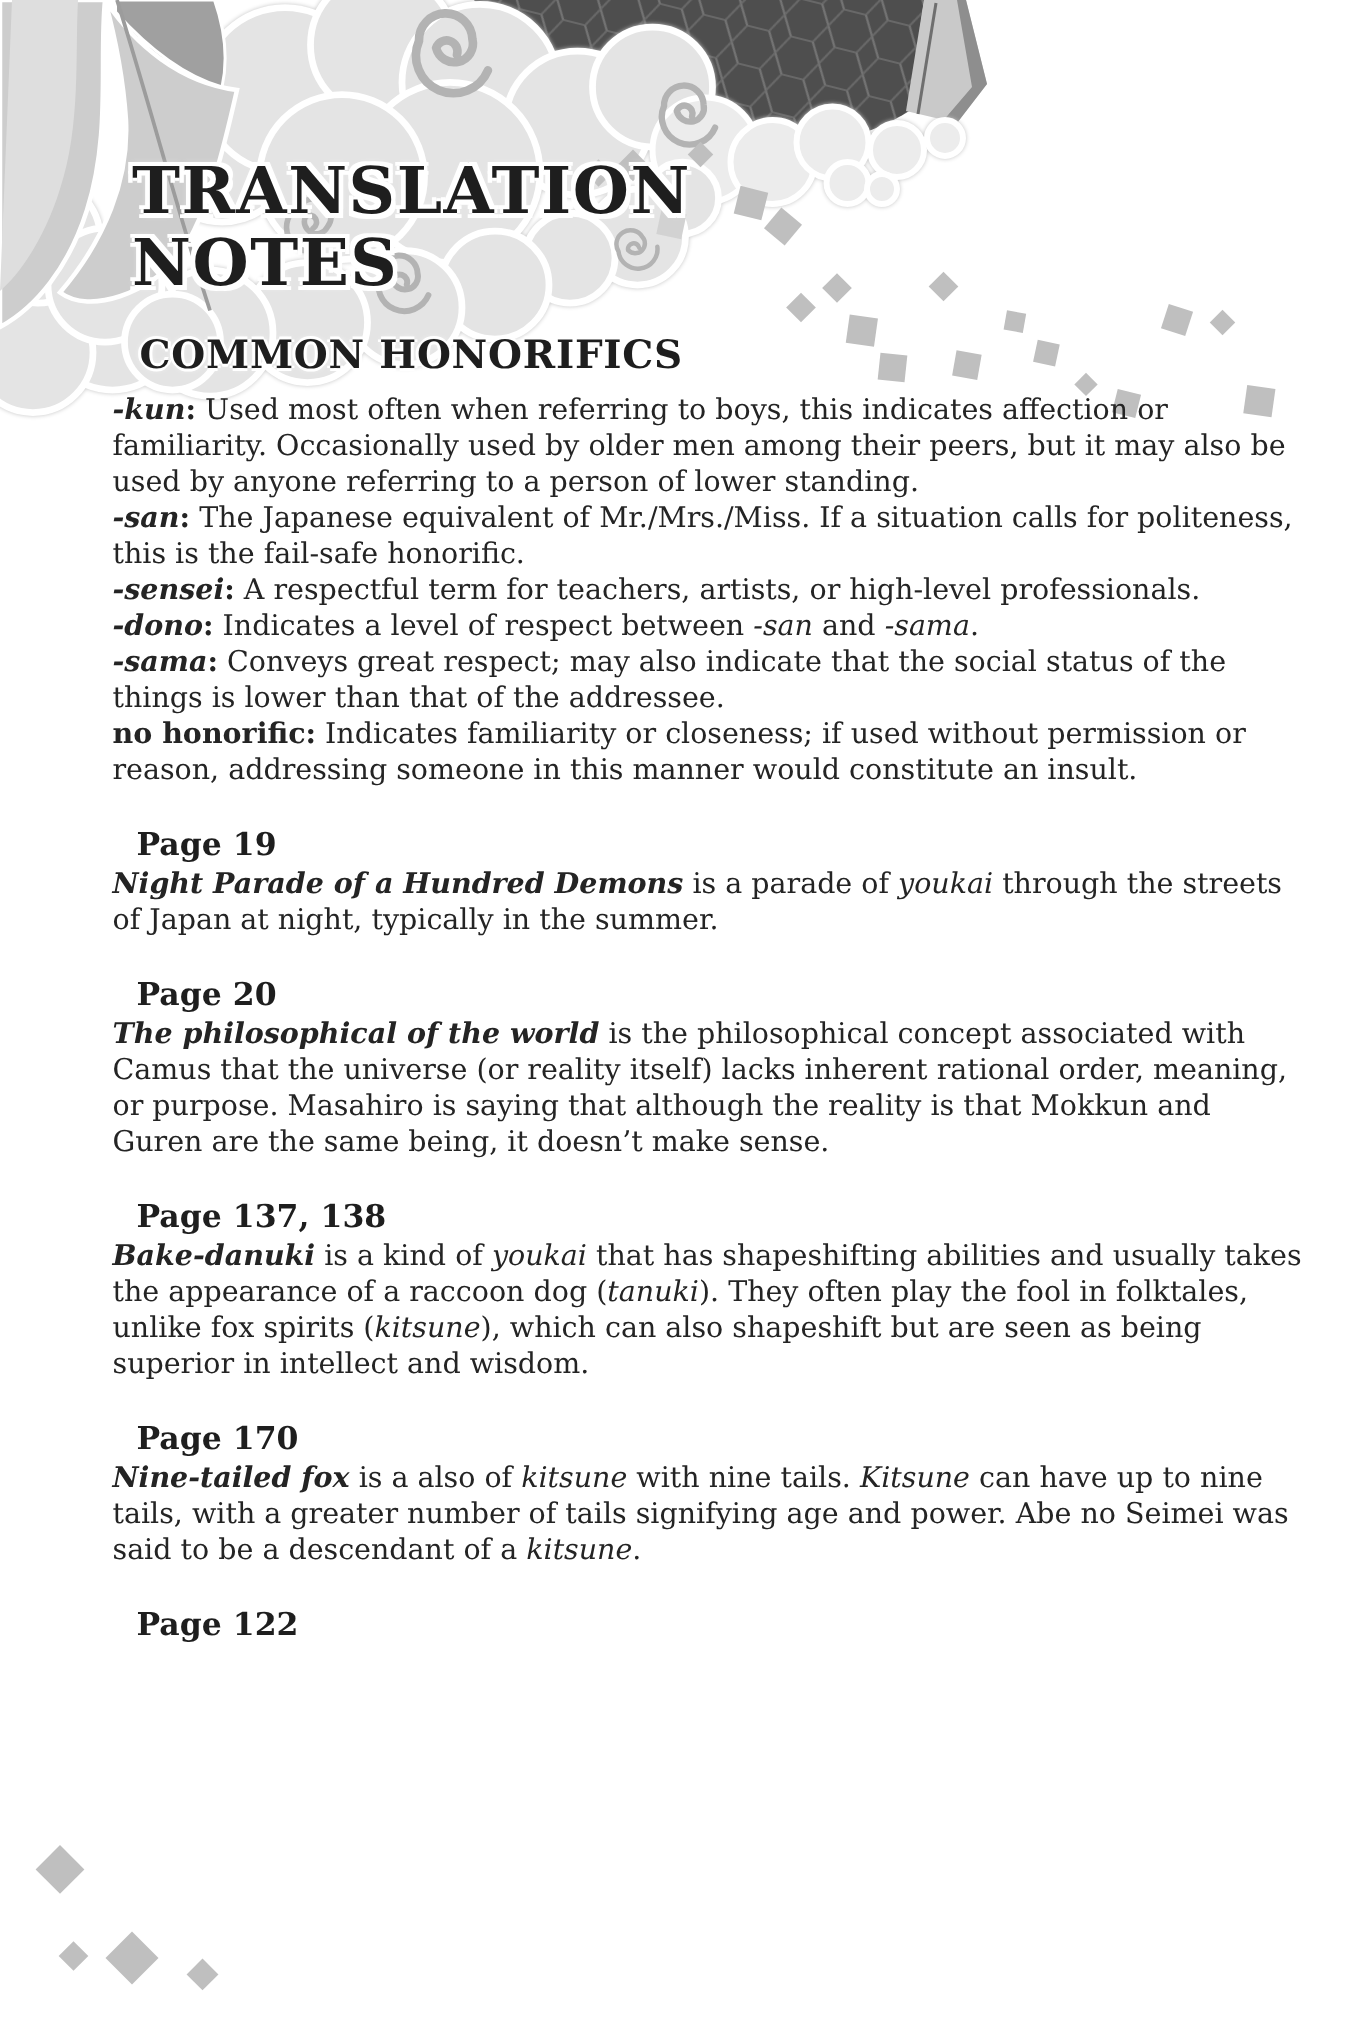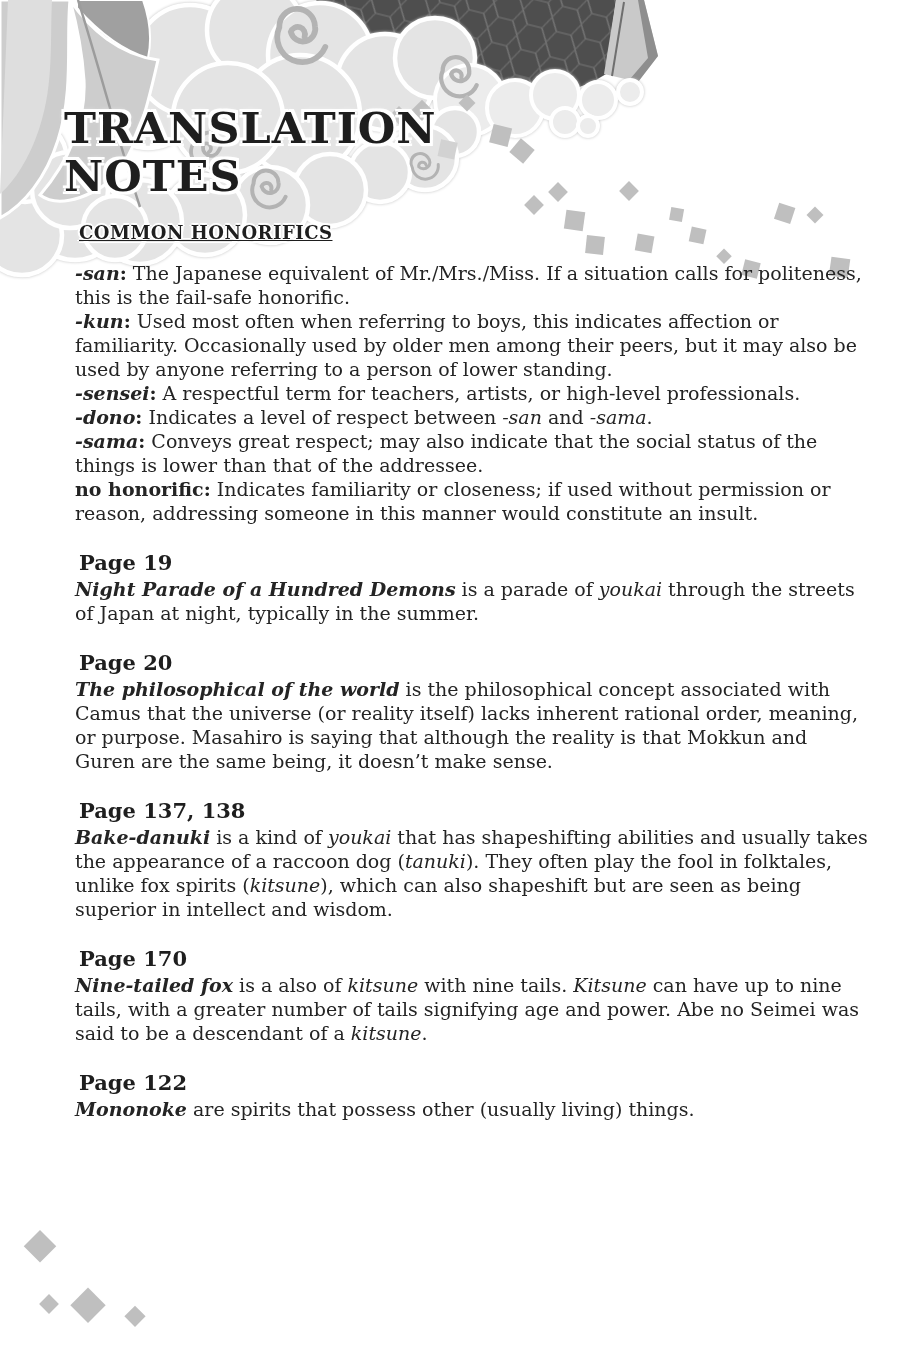--- a/index.html
+++ b/index.html
@@ -41,47 +41,46 @@
   .band-dark{fill:var(--bundle-band-dark);}
   .fig{fill:var(--figure);stroke:#ffffff;stroke-width:3;}
   .fig-light{fill:var(--figure-light);stroke:none;}
   .fig-dark{fill:var(--figure-dark);stroke:#ffffff;stroke-width:2;}
   .fig-line{fill:none;stroke:#9c9c9c;stroke-width:2.5;}
   .cfD{fill:var(--confetti);}
   .cfL{fill:var(--confetti-light);}
 
   
   .title-block{
-    position:absolute;left:64px;top:104px;
+    position:absolute;left:88px;top:104px;
     font-weight:bold;
     font-size:43px;line-height:48px;
     letter-spacing:1px;
     color:var(--ink);
     text-shadow:
       2px 0 0 #fff,-2px 0 0 #fff,0 2px 0 #fff,0 -2px 0 #fff,
       3px 3px 0 #fff,-3px 3px 0 #fff,3px -3px 0 #fff,-3px -3px 0 #fff,
       0 0 6px #fff;
   }
   .section-heading{
-    position:absolute;left:79px;top:222px;
-    font-weight:bold;font-size:18px;letter-spacing:.5px;
+    position:absolute;left:93px;top:222px;
+    font-weight:bold;font-size:26px;letter-spacing:.5px;
     text-shadow:2px 0 0 #fff,-2px 0 0 #fff,0 2px 0 #fff,0 -2px 0 #fff,0 0 5px #fff;
-    text-decoration:underline;
   }
   
   .content{
     position:absolute;left:75px;top:261px;width:794px;
     font-size:19px;line-height:24px;color:#242424;
   }
   .content p{margin:0;}
   .s-bi{font-weight:bold;font-style:italic;}
   .s-i{font-style:italic;}
   .s-b{font-weight:bold;}
   .note{margin-top:26px;}
-  .note h3{font-size:21px;line-height:24px;font-weight:bold;margin:0 0 2px 4px;color:var(--ink);}
+  .note h3{font-size:21px;line-height:24px;font-weight:bold;margin:0 0 2px 16px;color:var(--ink);}
 </style>
 </head>
 <body>
 
 <svg class="header-art" width="900" height="300" viewBox="0 0 900 300" aria-hidden="true">
   <defs>
     <pattern id="hexp" width="30" height="26" patternUnits="userSpaceOnUse" patternTransform="rotate(14)">
       <path d="M7.5,0 L22.5,0 L30,13 L22.5,26 L7.5,26 L0,13 Z" class="bundle-pat"></path>
       <path d="M22.5,0 L30,13 M0,13 L7.5,26" class="bundle-pat"></path>
     </pattern>
@@ -175,22 +174,22 @@
 
 <div class="title-block">
   <div>TRANSLATION</div>
   <div>NOTES</div>
 </div>
 
 <div class="section-heading">COMMON HONORIFICS</div>
 
 <div class="content">
   <div>
+    <p><span class="s-bi">-kun</span><span class="s-b">:</span><span> Used most often when referring to boys, this indicates affection or familiarity. Occasionally used by older men among their peers, but it may also be used by anyone referring to a person of lower standing.</span></p>
     <p><span class="s-bi">-san</span><span class="s-b">:</span><span> The Japanese equivalent of Mr./Mrs./Miss. If a situation calls for politeness, this is the fail-safe honorific.</span></p>
-    <p><span class="s-bi">-kun</span><span class="s-b">:</span><span> Used most often when referring to boys, this indicates affection or familiarity. Occasionally used by older men among their peers, but it may also be used by anyone referring to a person of lower standing.</span></p>
     <p><span class="s-bi">-sensei</span><span class="s-b">:</span><span> A respectful term for teachers, artists, or high-level professionals.</span></p>
     <p><span class="s-bi">-dono</span><span class="s-b">:</span><span> Indicates a level of respect between </span><span class="s-i">-san</span><span> and </span><span class="s-i">-sama</span><span>.</span></p>
     <p><span class="s-bi">-sama</span><span class="s-b">:</span><span> Conveys great respect; may also indicate that the social status of the things is lower than that of the addressee.</span></p>
     <p><span class="s-b">no honorific:</span><span> Indicates familiarity or closeness; if used without permission or reason, addressing someone in this manner would constitute an insult.</span></p>
   </div>
 
   <section class="note">
     <h3>Page 19</h3>
     <p><span class="s-bi">Night Parade of a Hundred Demons</span><span> is a parade of </span><span class="s-i">youkai</span><span> through the streets of Japan at night, typically in the summer.</span></p>
   </section>
@@ -206,15 +205,14 @@
     <p><span class="s-bi">Bake-danuki</span><span> is a kind of </span><span class="s-i">youkai</span><span> that has shapeshifting abilities and usually takes the appearance of a raccoon dog (</span><span class="s-i">tanuki</span><span>). They often play the fool in folktales, unlike fox spirits (</span><span class="s-i">kitsune</span><span>), which can also shapeshift but are seen as being superior in intellect and wisdom.</span></p>
   </section>
 
   <section class="note">
     <h3>Page 170</h3>
     <p><span class="s-bi">Nine-tailed fox</span><span> is a also of </span><span class="s-i">kitsune</span><span> with nine tails. </span><span class="s-i">Kitsune</span><span> can have up to nine tails, with a greater number of tails signifying age and power. Abe no Seimei was said to be a descendant of a </span><span class="s-i">kitsune</span><span>.</span></p>
   </section>
 
   <section class="note">
     <h3>Page 122</h3>
-    <p><span class="s-bi">Mononoke</span><span> are spirits that possess other (usually living) things.</span></p>
   </section>
 </div>
 
 </body></html>

